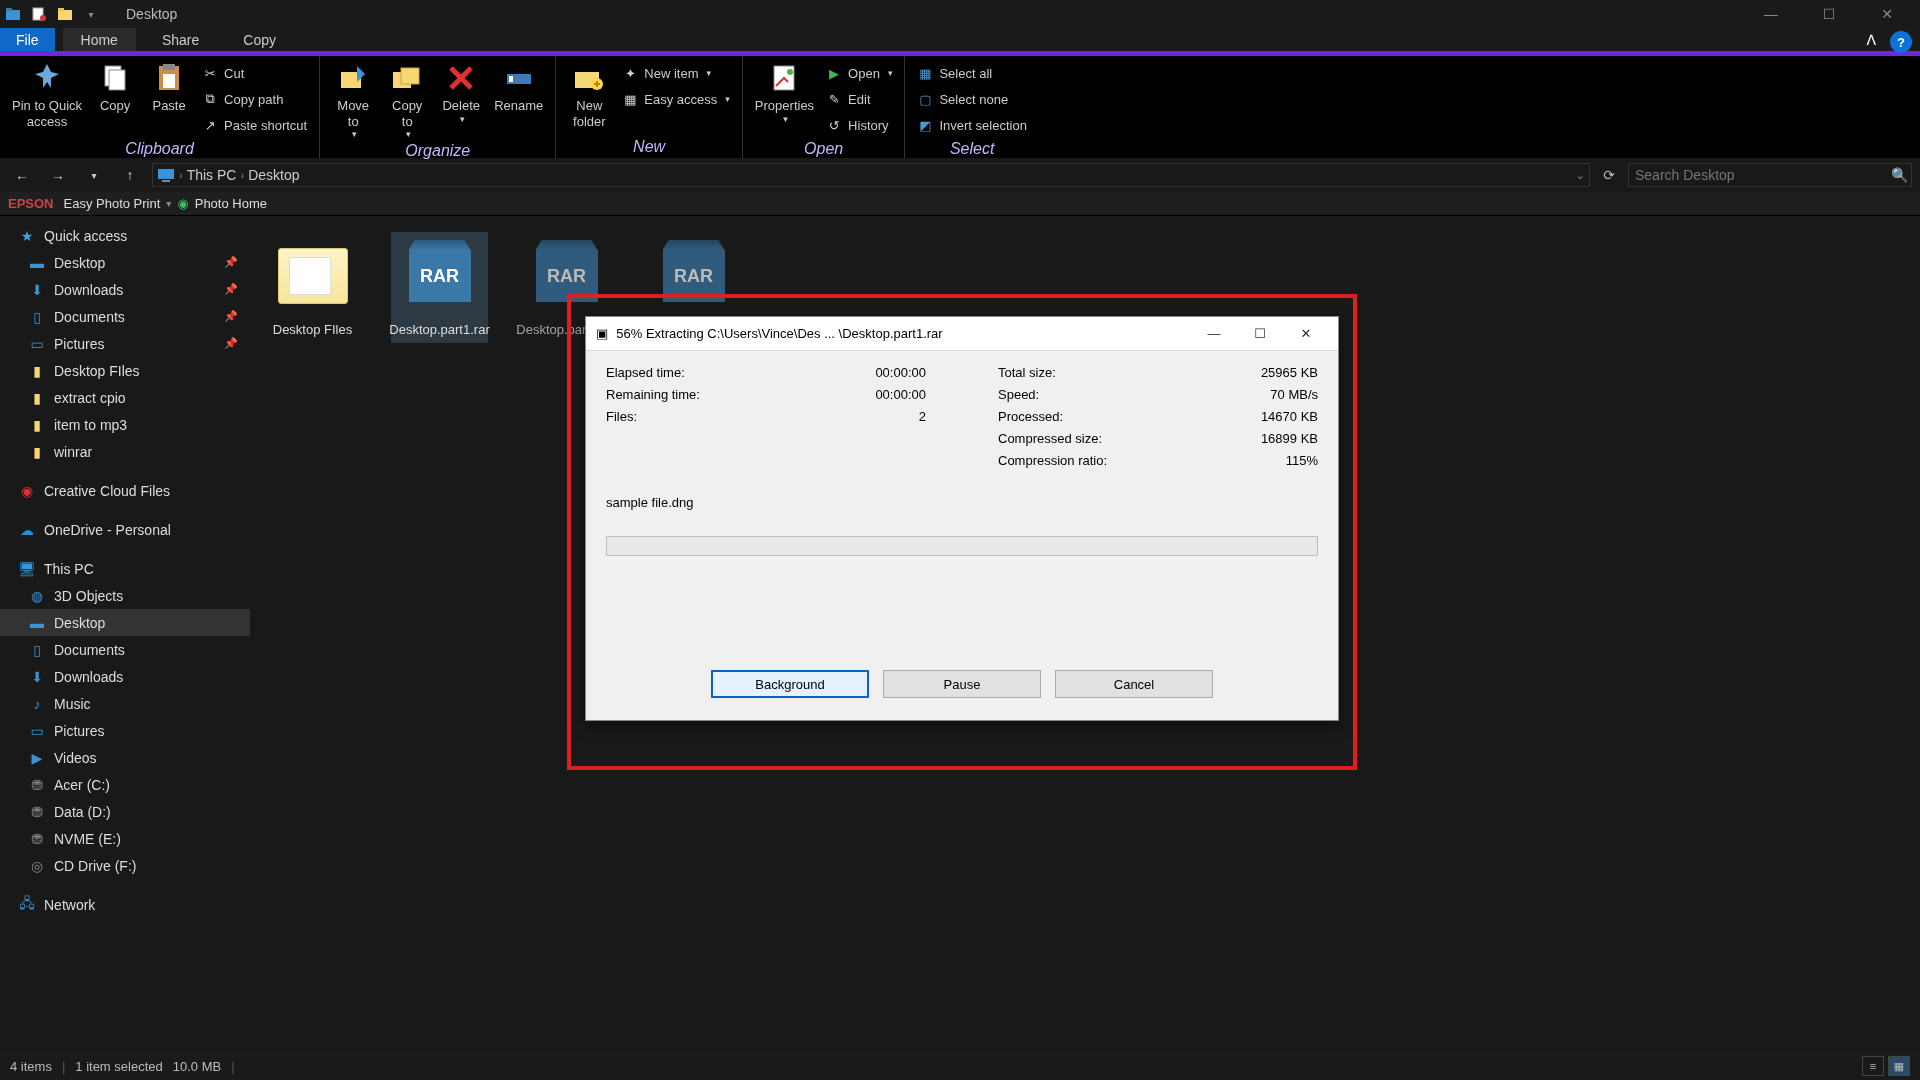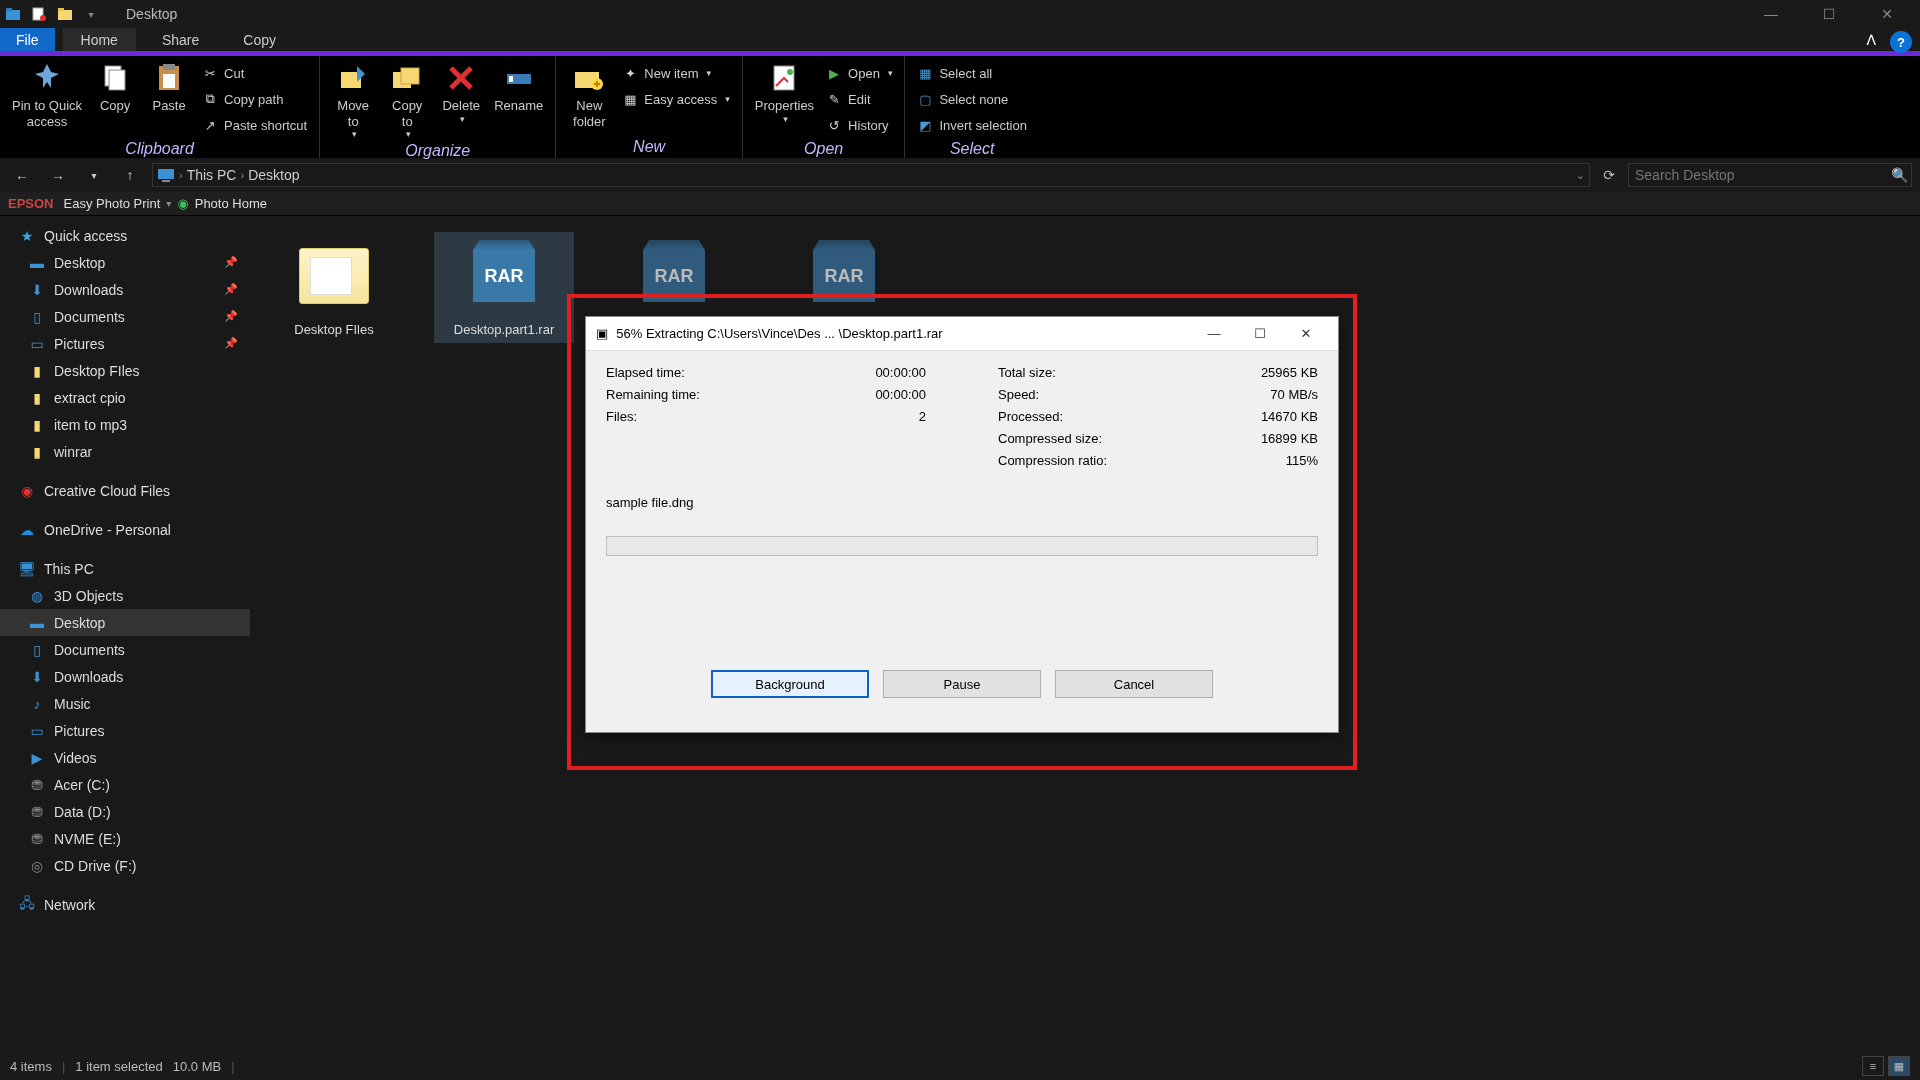--- a/index.html
+++ b/index.html
@@ -56,38 +56,38 @@
 .nav .item { display:flex; align-items:center; height:27px; padding:0 8px 0 28px; gap:8px; position:relative; }
 .nav .item.hdr { font-weight:normal; }
 .nav .item .pin { position:absolute; right:12px; color:#888; font-size:11px; }
 .nav .item.sel { background:#333; }
 .nav .item .ico { width:18px; height:18px; display:flex; align-items:center; justify-content:center; }
 .nav .gap { height:12px; }
 .nav .item.lvl1 { padding-left:18px; }
 
 .content { flex:1; position:relative; background:#191919; }
 .files { display:flex; padding:16px 14px; gap:30px; align-items:flex-start; }
-.fitem { width:140px; display:flex; flex-direction:column; align-items:center; text-align:center; font-size:13px; color:#ddd; padding:6px 2px; }
+.fitem { width:97px; display:flex; flex-direction:column; align-items:center; text-align:center; font-size:13px; color:#ddd; padding:6px 2px; }
 .fitem.sel { background:#2d3a44; }
 .fitem .ficon { width:76px; height:76px; margin-bottom:8px; display:flex; align-items:center; justify-content:center; }
 .rar { width:62px; height:52px; background:#3a78a8; display:flex; align-items:center; justify-content:center; font-weight:bold; font-size:18px; color:#fff; position:relative; }
 .rar::before { content:""; position:absolute; top:-10px; left:0; width:62px; height:10px; background:linear-gradient(#2a5878,#3a78a8); clip-path:polygon(0 100%,10% 0,90% 0,100% 100%); }
 .folder { width:70px; height:56px; background:linear-gradient(#fff3c9,#f6e59a); border-radius:3px; position:relative; border:1px solid #d8c870; }
 .folder::after { content:""; position:absolute; inset:8px 16px 8px 10px; background:#fff; border:1px solid #ddd; }
 
 
 .redbox { position:absolute; border:4px solid #e02020; }
 
 
 .dialog { position:absolute; background:#f0f0f0; color:#000; font-size:13px; border:1px solid #888; box-shadow:0 4px 14px rgba(0,0,0,.5); }
 .dialog .dtitle { height:34px; display:flex; align-items:center; padding:0 10px; background:#fff; border-bottom:1px solid #ddd; }
 .dialog .dtitle .t { flex:1; margin-left:8px; }
 .dialog .dtitle .ctl { display:flex; gap:2px; }
 .dialog .dtitle .ctl span { width:44px; text-align:center; color:#333; }
-.dialog .dbody { padding:14px 20px 24px 20px; }
+.dialog .dbody { padding:14px 20px 12px 20px; }
 .dialog .grid2 { display:flex; gap:40px; }
 .dialog .col { flex:1; }
 .dialog .row { display:flex; justify-content:space-between; height:22px; }
 .dialog .status { margin-top:18px; }
 .dialog .pbar { margin-top:26px; height:20px; border:1px solid #bdbdbd; background:#e8e8e8; }
 .dialog .btns { display:flex; justify-content:center; gap:14px; margin-top:114px; padding-bottom:10px; }
 .dialog .btns button { width:158px; height:28px; background:#e1e1e1; border:1px solid #adadad; font-size:13px; }
 .dialog .btns button.primary { border:2px solid #0b61c4; background:#e5f1fb; }
 
 

